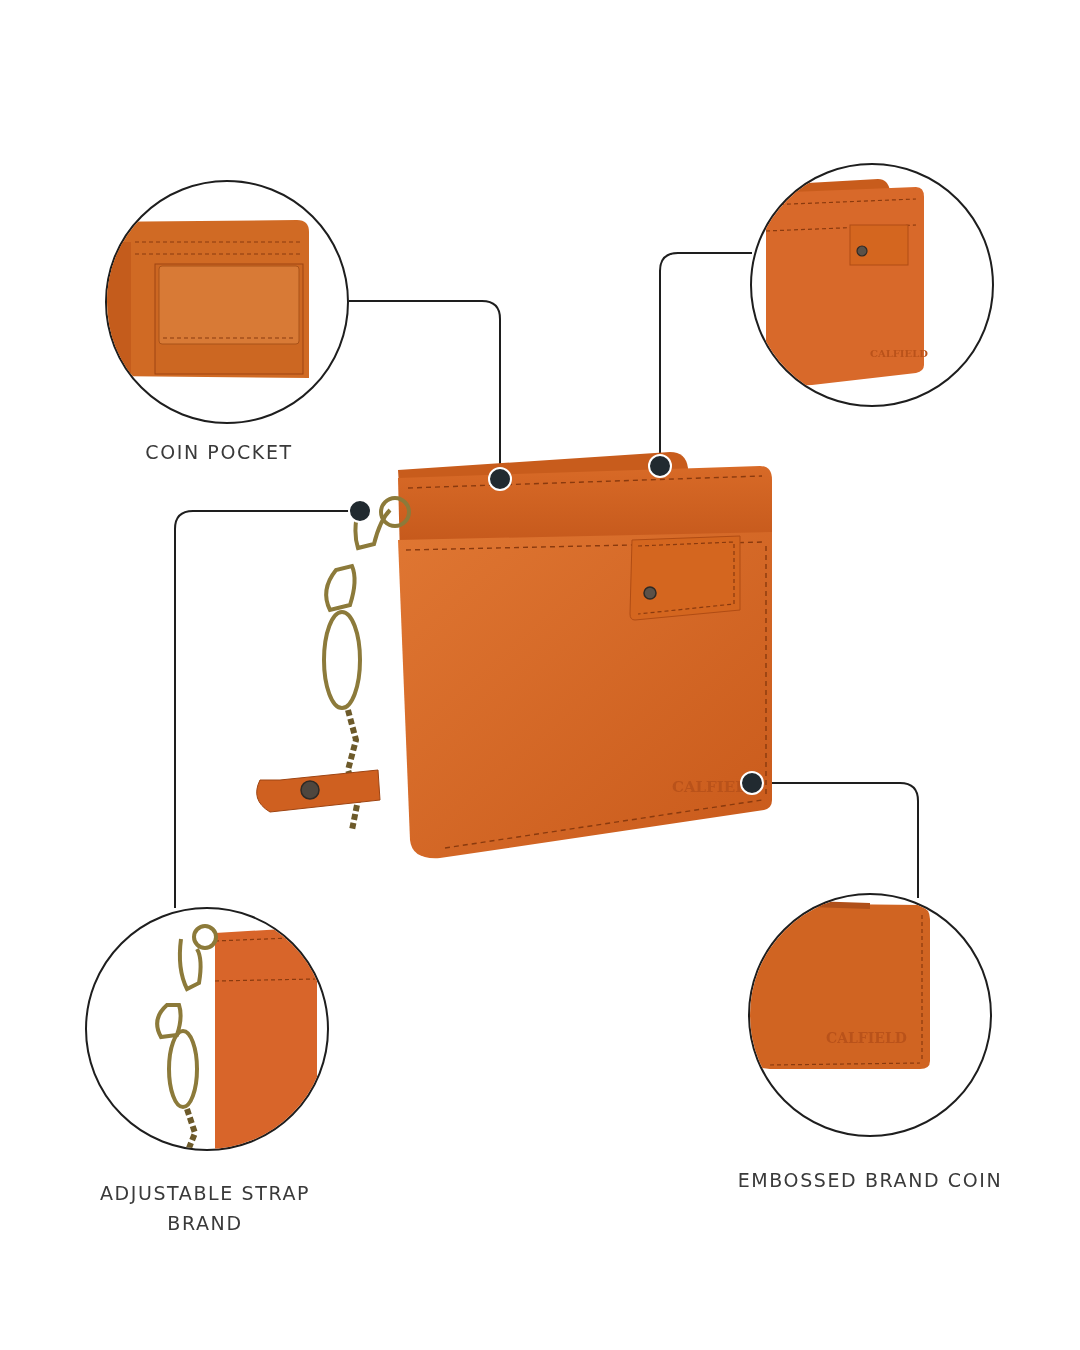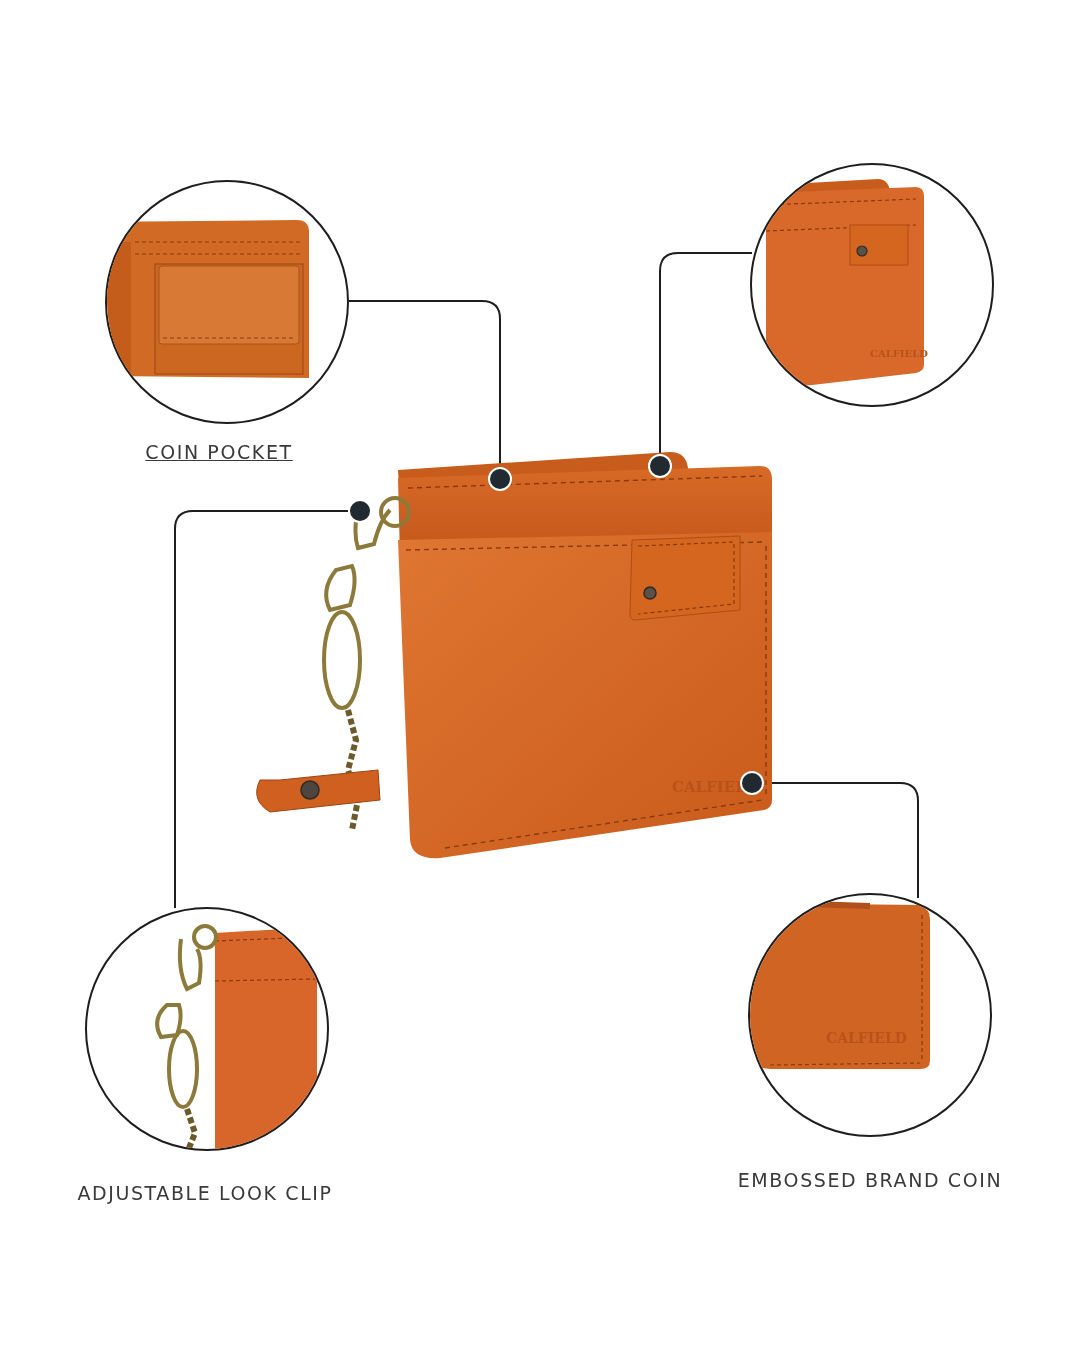--- a/index.html
+++ b/index.html
@@ -73,21 +73,21 @@
 <div class="circle" style="left:105px;top:180px;width:244px;height:244px;">
   <svg width="244" height="244" viewBox="0 0 244 244">
     <path d="M-10 40 L190 38 Q202 38 202 50 L202 196 L-10 194 Z" fill="#d06a24"></path>
     <path d="M28 60 L196 60 M28 72 L196 72" stroke="#8a3a0e" stroke-width="1.2" stroke-dasharray="4 3"></path>
     <rect x="48" y="82" width="148" height="110" fill="#cc6722" stroke="#9e4412" stroke-width="1"></rect>
     <rect x="52" y="84" width="140" height="78" rx="3" fill="#d87a36" stroke="#a85218" stroke-width="1"></rect>
     <path d="M56 156 L188 156" stroke="#8a3a0e" stroke-width="1.2" stroke-dasharray="4 3"></path>
     <path d="M0 60 Q-4 120 10 190 L24 192 L24 60 Z" fill="#c45c1c"></path>
   </svg>
 </div>
-<div class="label" style="left:105px;top:437px;width:228px;text-decoration:underline;">COIN POCKET</div>
+<div class="label" style="left:105px;top:437px;width:228px;">COIN POCKET</div>
 
 <div class="circle" style="left:750px;top:163px;width:244px;height:244px;">
   <svg width="244" height="244" viewBox="0 0 244 244">
     <path d="M20 20 L126 14 Q136 14 138 26 L20 30 Z" fill="#c85c1c"></path>
     <path d="M14 28 L164 22 Q172 22 172 32 L172 200 Q172 206 164 208 L60 220 L14 222 Z" fill="#d8692a"></path>
     <path d="M14 40 L164 34" stroke="#8a3a0e" stroke-width="1.2" stroke-dasharray="4 3"></path>
     <path d="M14 66 L164 60" stroke="#8a3a0e" stroke-width="1.2" stroke-dasharray="4 3"></path>
     <rect x="98" y="60" width="58" height="40" fill="#d4661f" stroke="#b04c14" stroke-width="1"></rect>
     <circle cx="110" cy="86" r="5" fill="#5b5148" stroke="#2e2a26" stroke-width="1.2"></circle>
     <text x="118" y="192" font-family="DejaVu Serif, serif" font-size="10" fill="#b9521a" font-weight="bold">CALFIELD</text>
@@ -103,21 +103,21 @@
     <path d="M128 72 L228 70" stroke="#8a3a0e" stroke-width="1.2" stroke-dasharray="4 3"></path>
     <g fill="none" stroke="#8c7a3a" stroke-width="4">
       <circle cx="118" cy="28" r="11"></circle>
       <path d="M94 30 Q90 60 100 80 L112 74 Q116 50 110 40"></path>
       <path d="M80 96 Q64 110 74 128 L90 126 Q96 108 92 96 Z"></path>
       <ellipse cx="96" cy="160" rx="14" ry="38"></ellipse>
       <path d="M100 200 L108 224 L100 244" stroke="#6d5a2a" stroke-width="6" stroke-dasharray="6 3"></path>
     </g>
   </svg>
 </div>
-<div class="label" style="left:70px;top:1178px;width:270px;">ADJUSTABLE LOOK CLIP</div>
+<div class="label" style="left:70px;top:1178px;width:270px;">ADJUSTABLE STRAP BRAND</div>
 
 <div class="circle" style="left:748px;top:893px;width:244px;height:244px;">
   <svg width="244" height="244" viewBox="0 0 244 244">
     <path d="M-10 8 L170 10 Q180 14 180 24 L180 166 Q180 174 170 174 L20 174 L-10 170 Z" fill="#d06422"></path>
     <path d="M60 6 L120 8 L120 14 L60 12 Z" fill="#b0501a"></path>
     <path d="M172 20 L172 166 M20 170 L170 168" stroke="#8a3a0e" stroke-width="1.2" stroke-dasharray="4 3"></path>
     <text x="76" y="148" font-family="DejaVu Serif, serif" font-size="14" fill="#b9521a" font-weight="bold">CALFIELD</text>
   </svg>
 </div>
 <div class="label" style="left:726px;top:1165px;width:288px;">EMBOSSED BRAND COIN</div>

